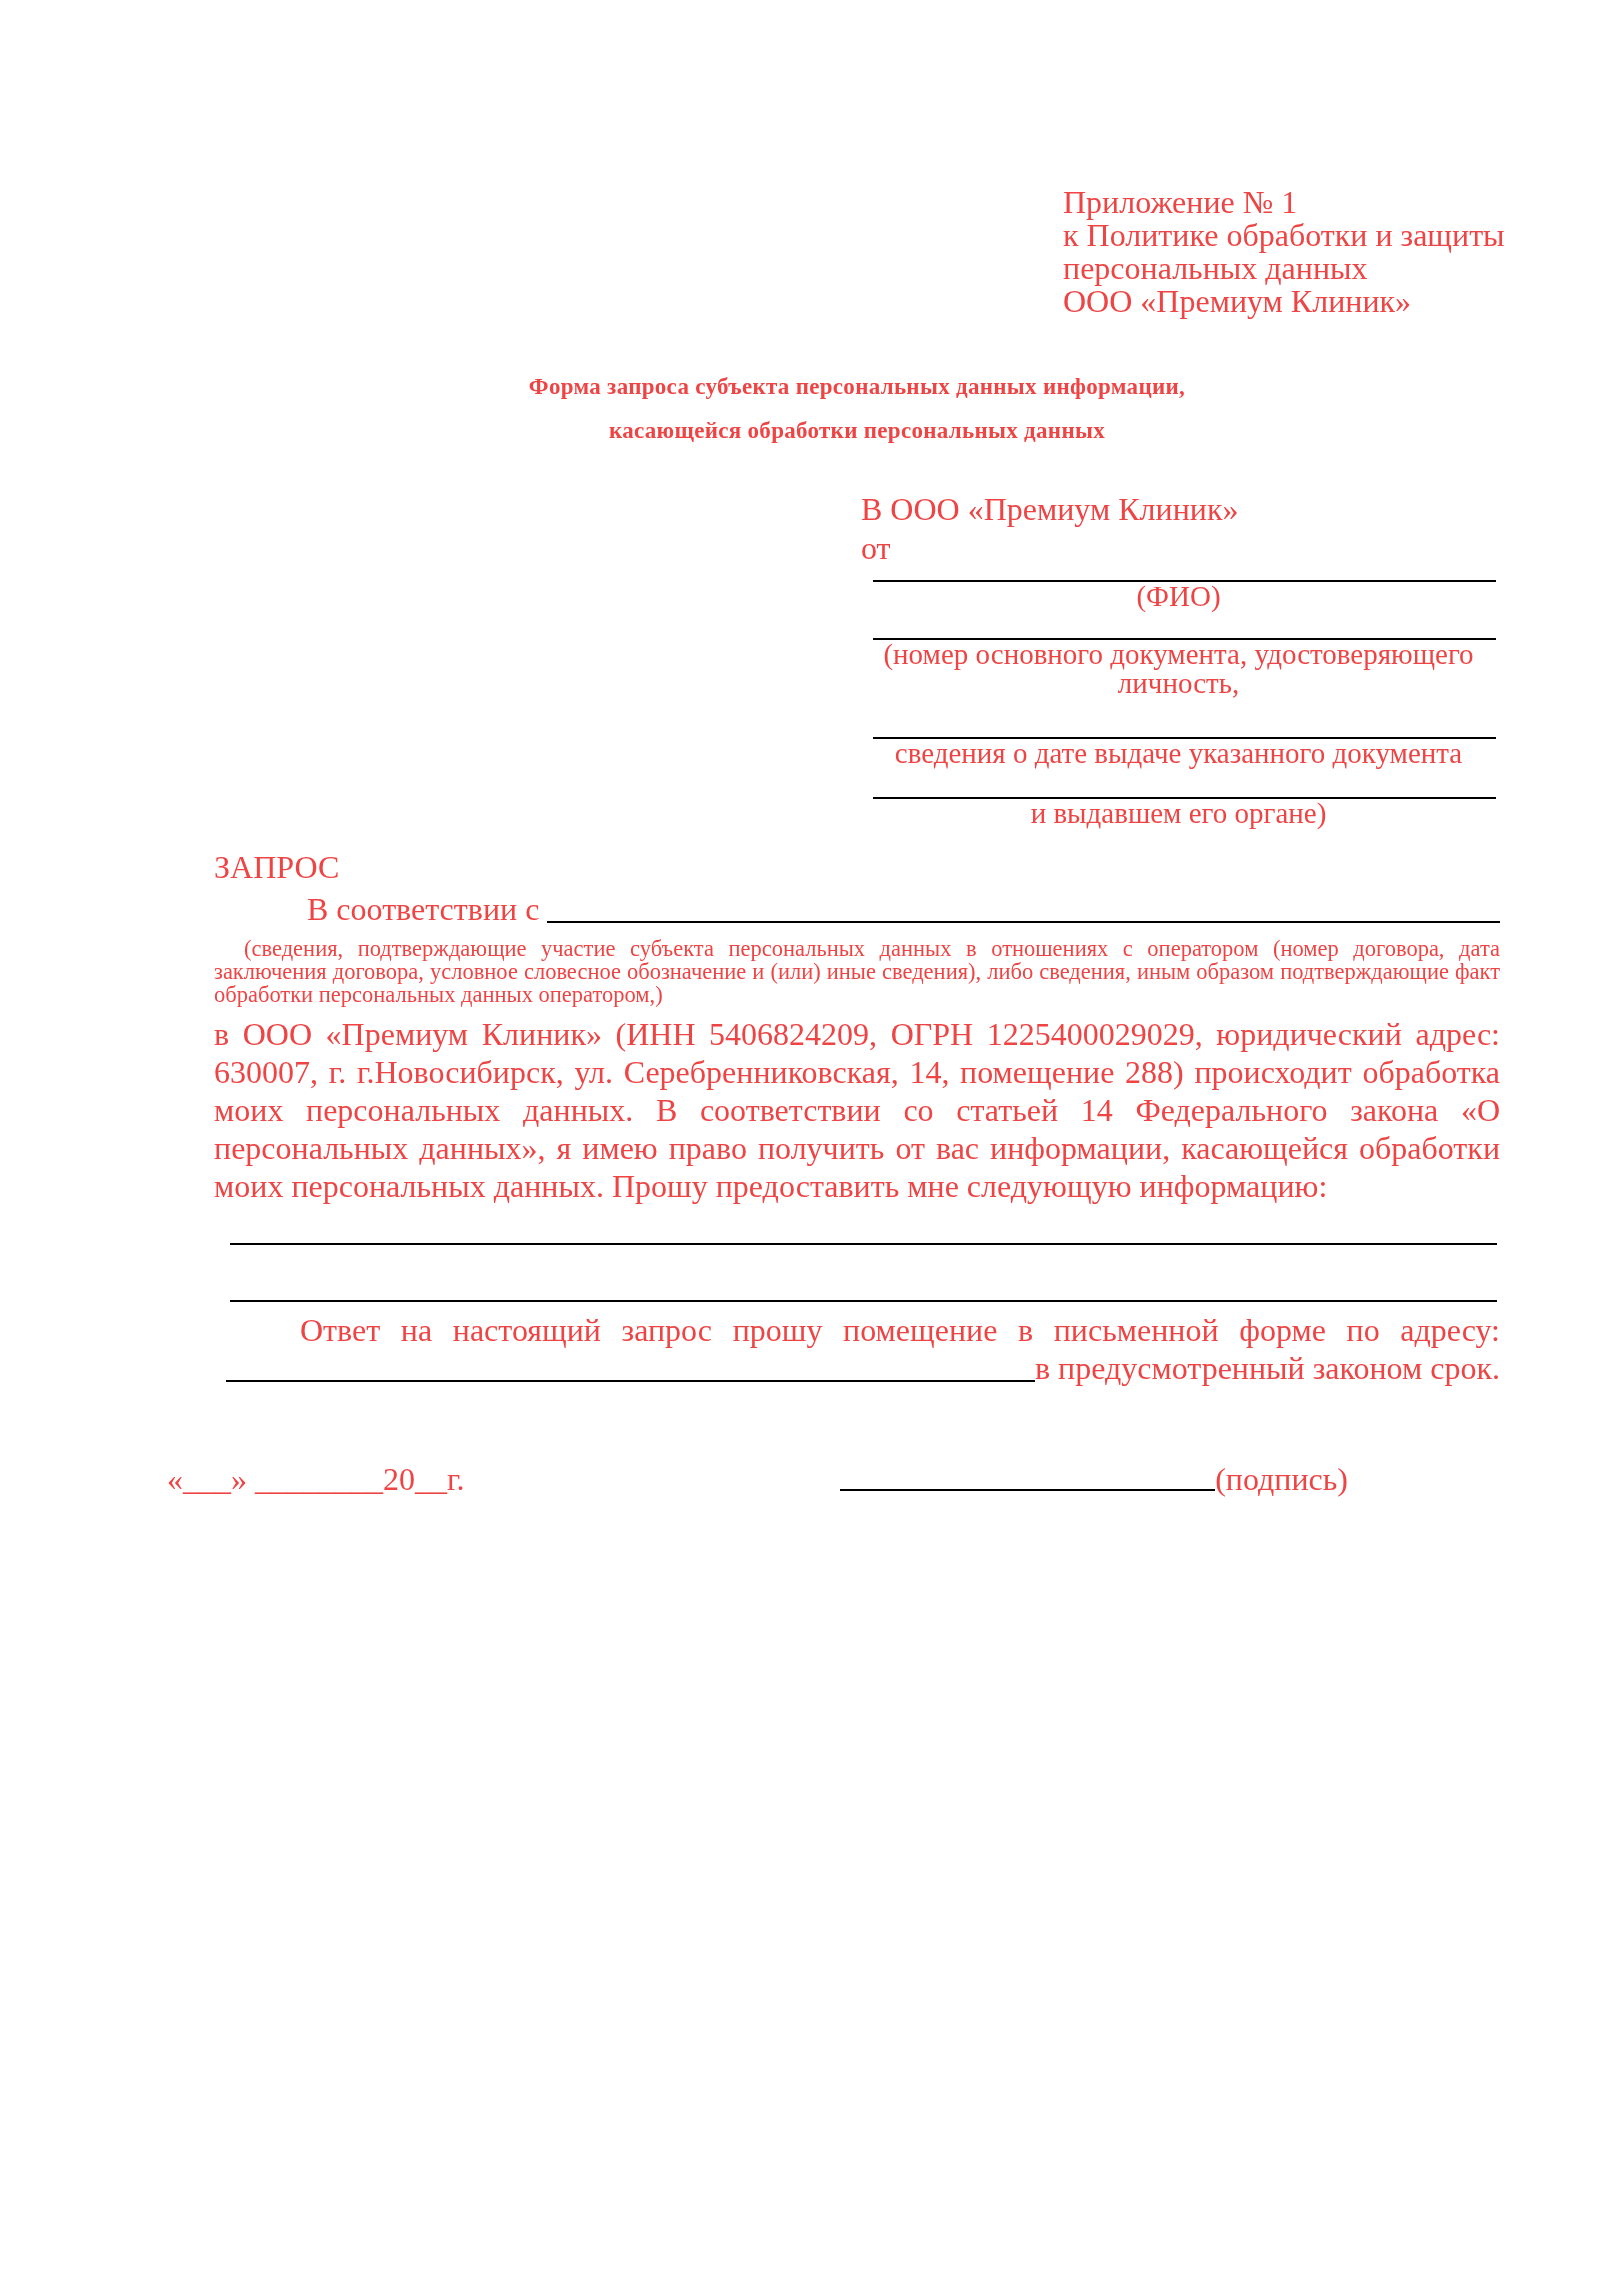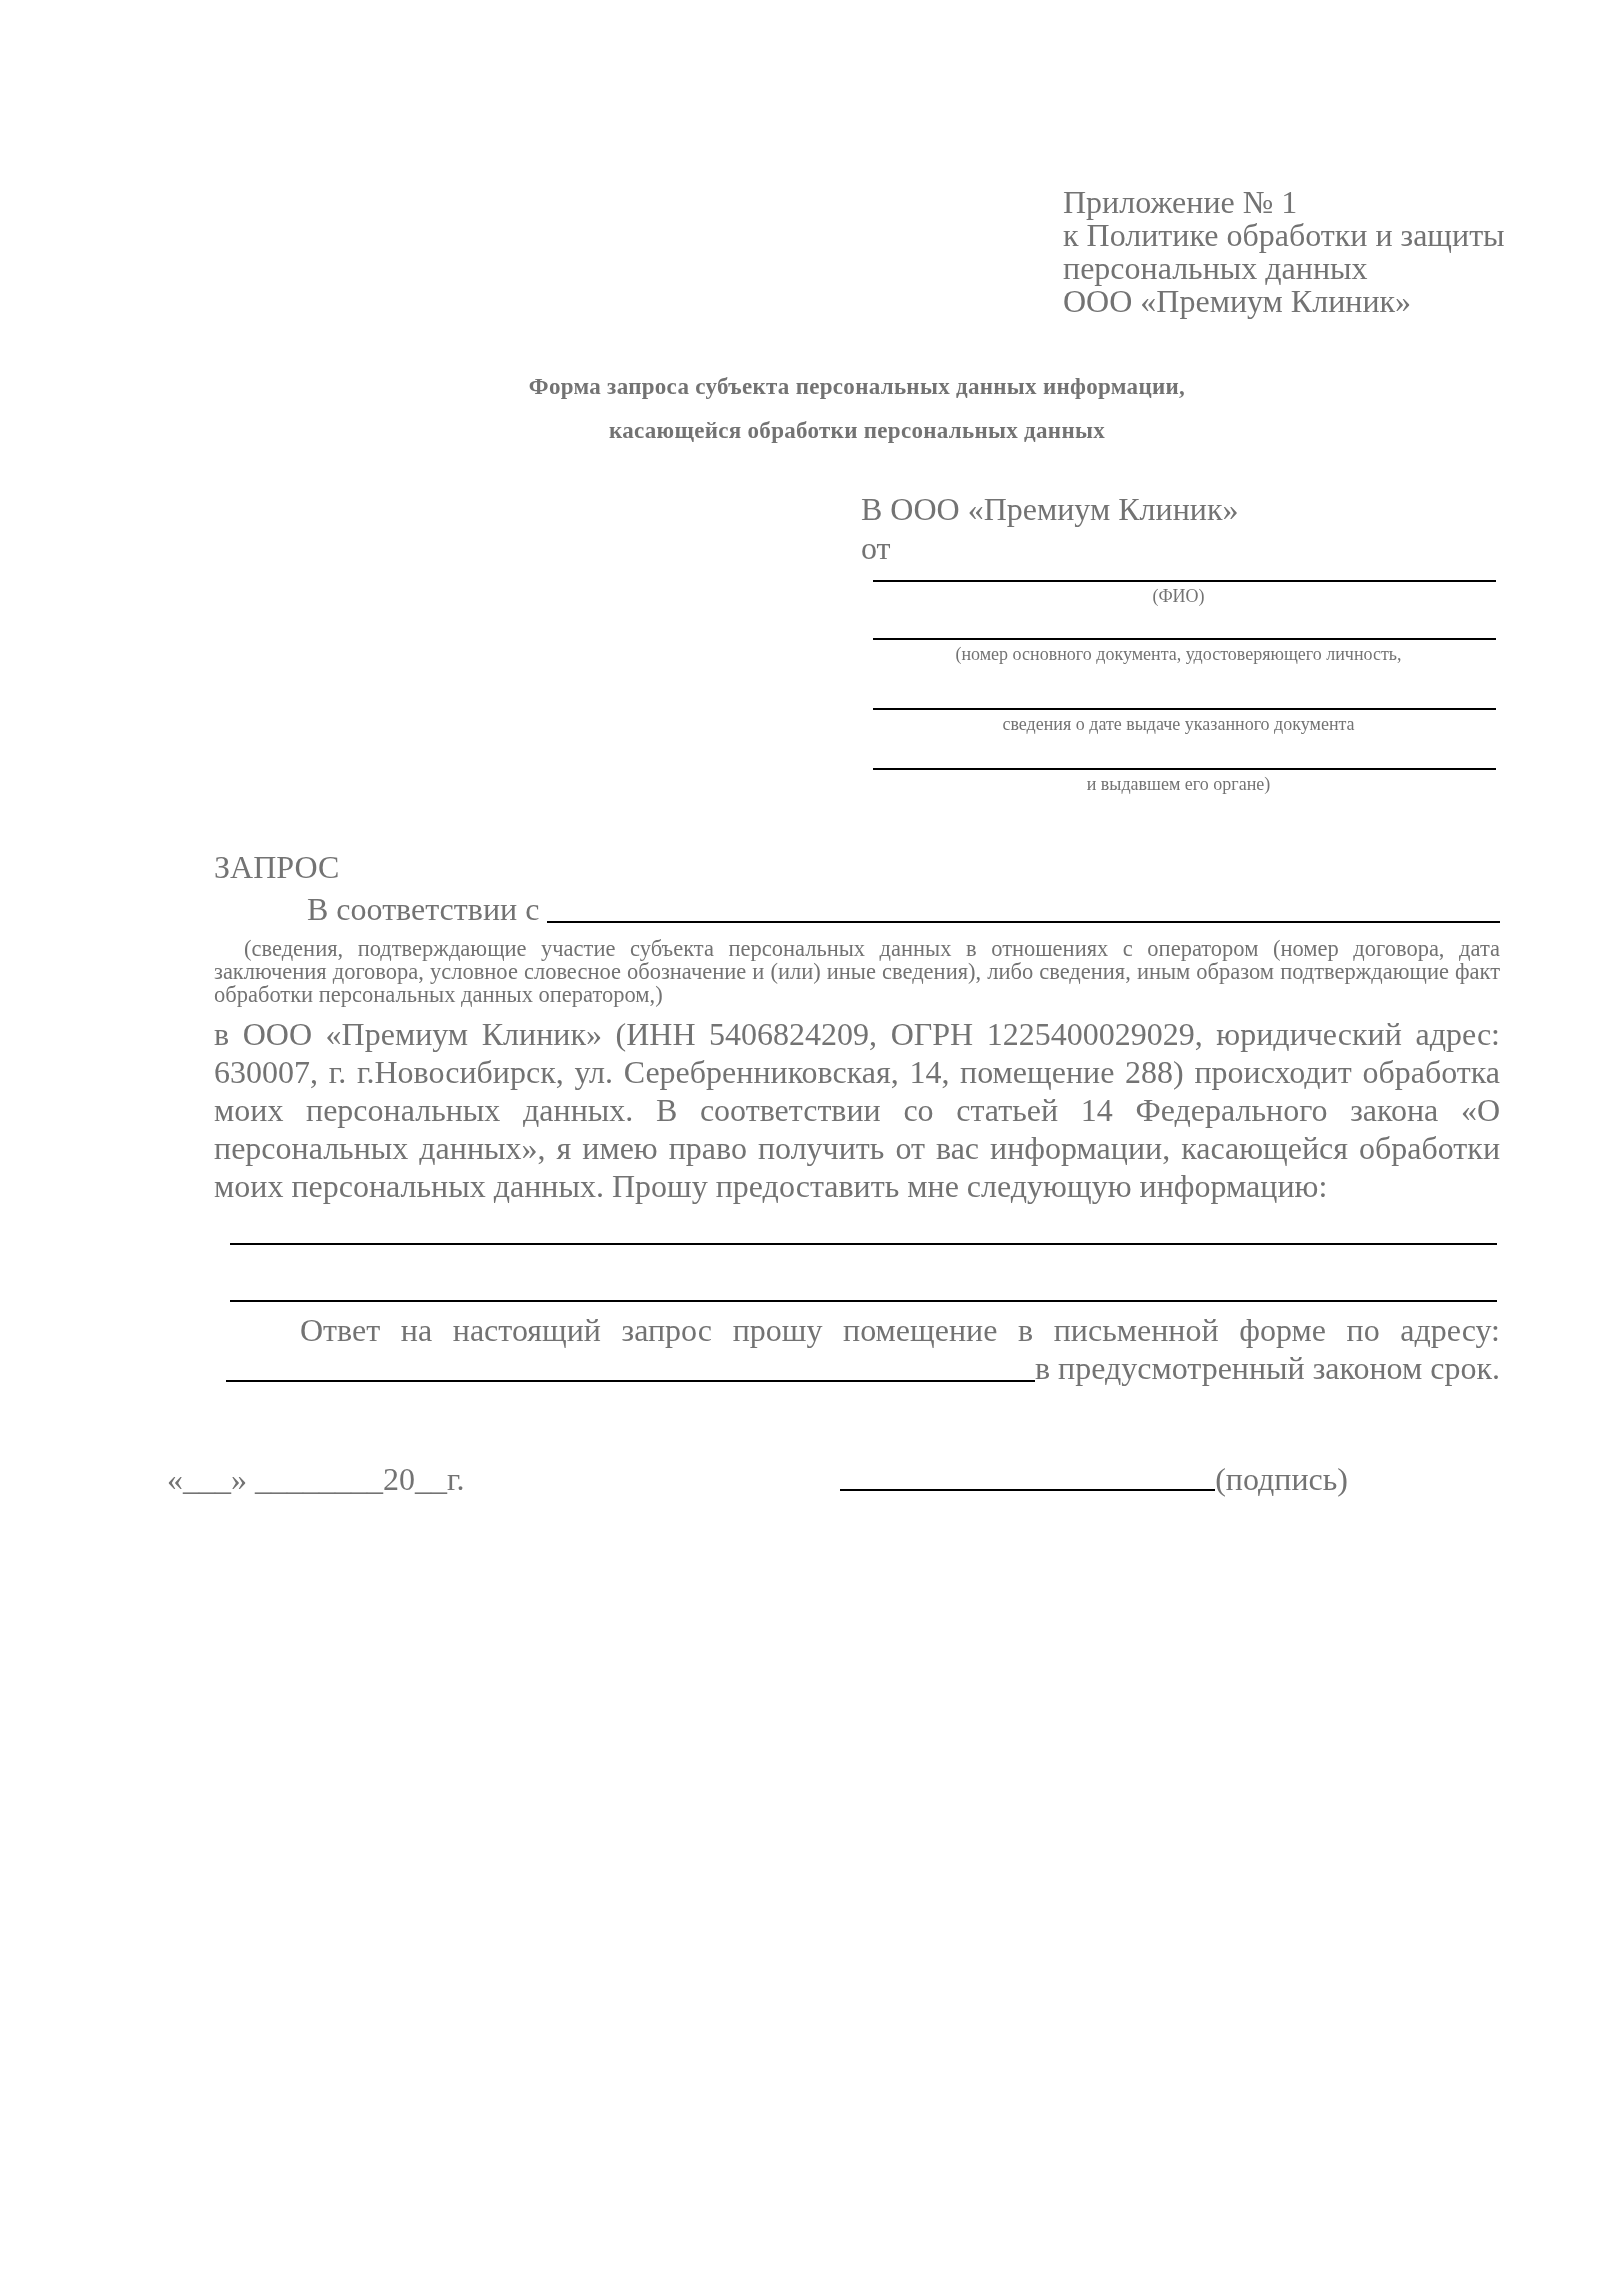--- a/index.html
+++ b/index.html
@@ -1,38 +1,38 @@
 <!DOCTYPE html>
 <html><head>
 <meta charset="utf-8">
 <style>
   html,body { margin:0; padding:0; background:#e8e8e8; }
   .page {
     position:relative;
     width:1621px; height:2294px;
     margin:0 auto;
     background:#ffffff;
-    color:#737373;
+    color:#ef4444;
     font-family:"Liberation Serif","DejaVu Serif",serif;
     font-size:32px;
     overflow:hidden;
   }
   .abs { position:absolute; }
 
   
   .appendix { left:1063px; top:186px; line-height:33px; text-align:left; }
 
   
   .title { left:214px; top:365px; width:1286px; text-align:center;
            font-weight:bold; font-size:23px; line-height:44px; letter-spacing:0.3px; }
 
   
   .addr { left:861px; top:490px; width:635px; line-height:39px; }
   .blank-line { border-bottom:2px solid #000; margin-left:11.8px; }
-  .addr .cap { font-size:18px; line-height:29px; text-align:center; }
+  .addr .cap { font-size:29px; line-height:29px; text-align:center; }
   .bl-fio  { height:11.8px; }
   .bl-doc1 { height:27.4px; }
   .bl-doc2 { height:39px; }
   .bl-doc3 { height:29px; }
 
   
   .zapros { left:214px; top:849px; width:1286px; text-align:left; line-height:37px; }
   .accord { left:214px; top:890px; width:1286px; display:flex; line-height:39px; }
   .accord .label { white-space:pre; padding-left:93px; }
   .fill { flex:1 1 auto; border-bottom:2px solid #000; margin-bottom:5.9px; }

